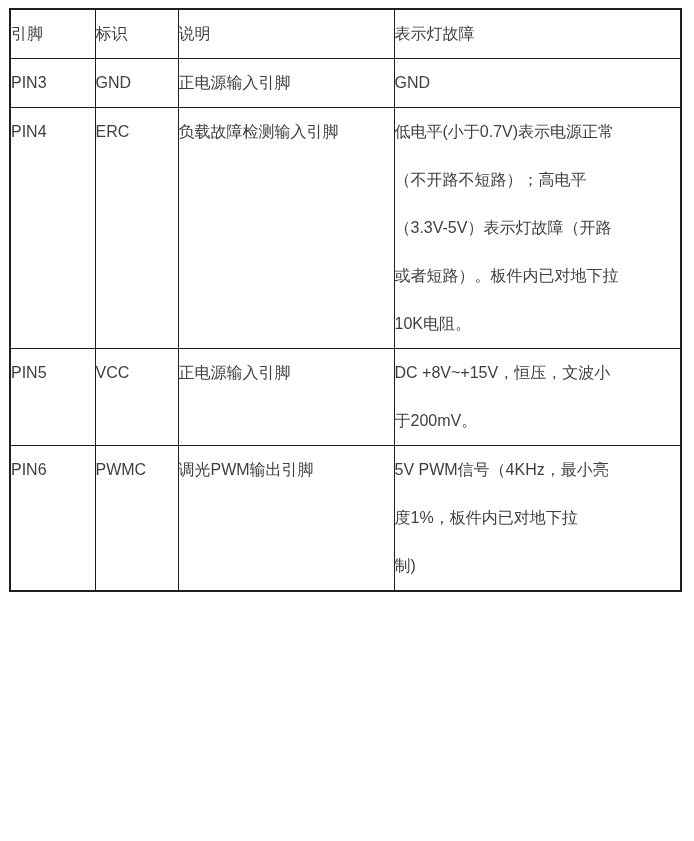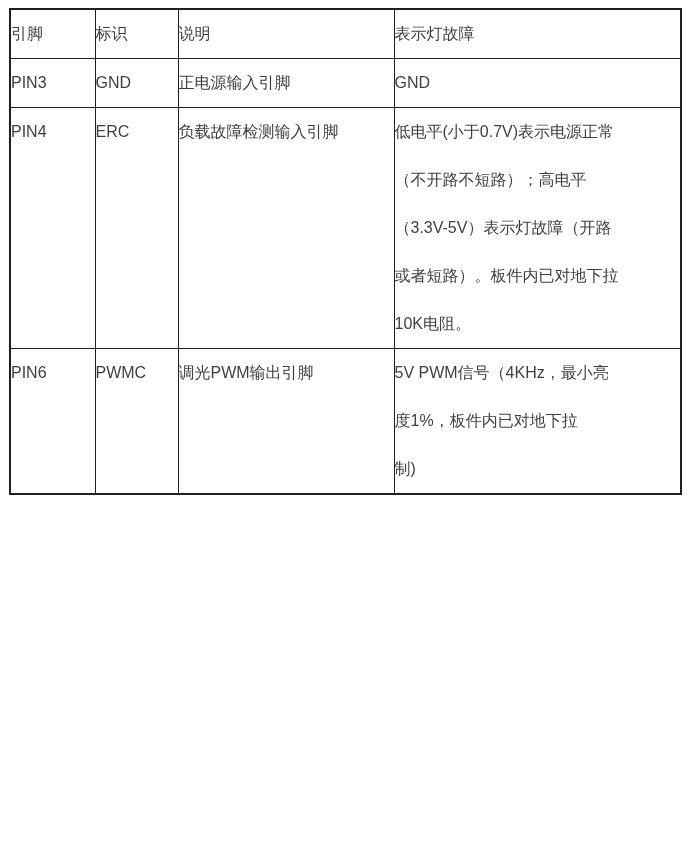--- a/index.html
+++ b/index.html
@@ -77,20 +77,27 @@
           <td>PIN4</td>
           <td>ERC</td>
           <td>负载故障检测输入引脚</td>
           <td>低电平(小于0.7V)表示电源正常
 （不开路不短路）；高电平
 （3.3V-5V）表示灯故障（开路
 或者短路）。板件内已对地下拉
 10K电阻。</td>
         </tr>
         <tr>
+          <td>PIN5</td>
+          <td>VCC</td>
+          <td>正电源输入引脚</td>
+          <td>DC +8V~+15V，恒压，文波小
+于200mV。</td>
+        </tr>
+        <tr>
           <td>PIN6</td>
           <td>PWMC</td>
           <td>调光PWM输出引脚</td>
           <td>5V PWM信号（4KHz，最小亮
 度1%，板件内已对地下拉
 制)</td>
         </tr>
       </tbody>
   </table>
 </div>

